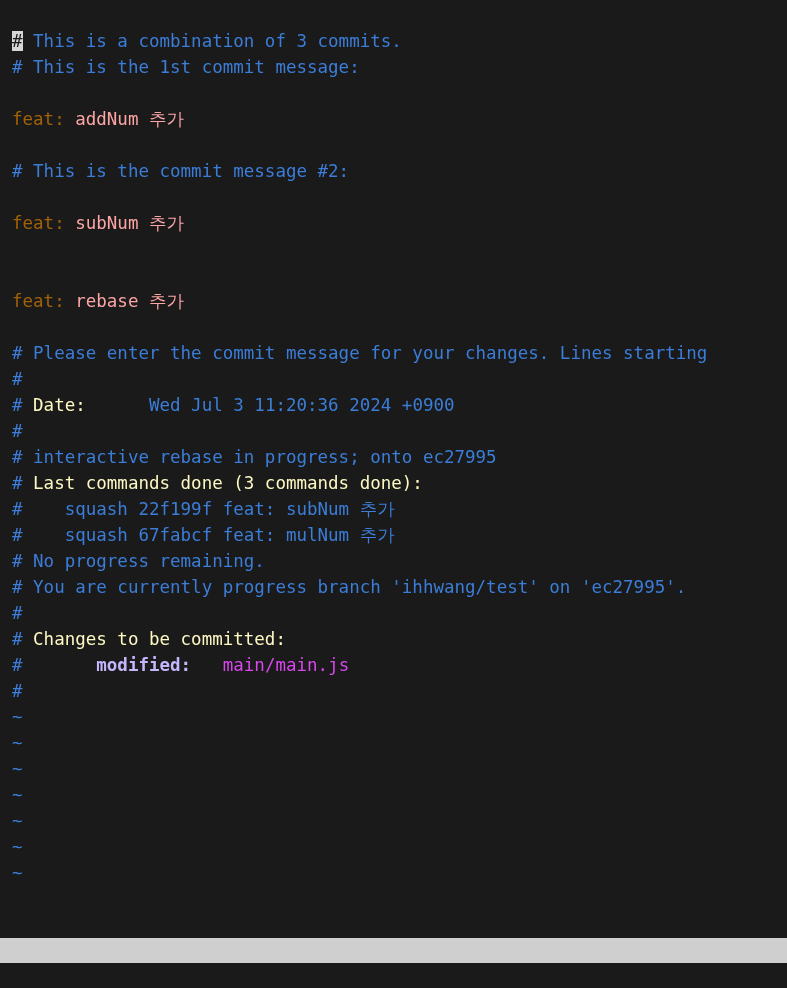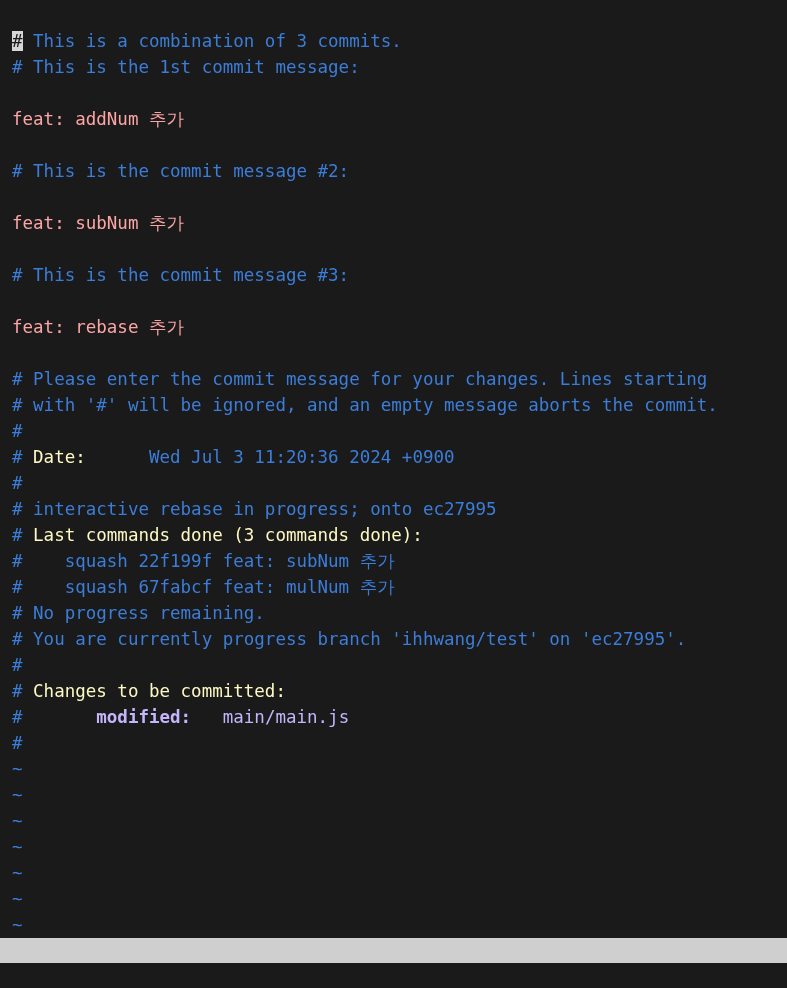--- a/index.html
+++ b/index.html
@@ -26,24 +26,24 @@
     width: 787px;
   }
   .line {
     height: 26px;
     white-space: pre;
     padding-left: 12px;
     color: #3b7dd8;
   }
   .cmt      { color: #3b7dd8; }
   .txt      { color: #fca5a5; }
-  .kw       { color: #fca5a5; }
+  .kw       { color: #a16207; }
   .hdr      { color: #fef9c3; }
   .green    { color: #c4b5fd; font-weight: bold; }
-  .red      { color: #c4b5fd; margin-top: 21px; }
+  .red      { color: #d946ef; margin-top: 21px; }
   .tilde    { color: #3b7dd8; }
   .cursor {
     background: #d6d6d6;
     color: #1a1a1a;
   }
   #statusline {
     position: absolute;
     left: 0;
     top: 938px;
     width: 787px;
@@ -79,26 +79,24 @@
   <div id="buffer">
       <div class="line"><span class="cursor">#</span><span class="cmt"> This is a combination of 3 commits.</span></div>
       <div class="line"><span class="cmt"># This is the 1st commit message:</span></div>
       <div class="line"><span class="txt"> </span></div>
       <div class="line"><span class="kw">feat:</span><span class="txt"> addNum 추가</span></div>
       <div class="line"><span class="txt"> </span></div>
       <div class="line"><span class="cmt"># This is the commit message #2:</span></div>
       <div class="line"><span class="txt"> </span></div>
       <div class="line"><span class="kw">feat:</span><span class="txt"> subNum 추가</span></div>
       <div class="line"><span class="txt"> </span></div>
-      <div class="line"><span class="cmt"># This is the commit message #3:</span></div>
       <div class="line"><span class="txt"> </span></div>
       <div class="line"><span class="kw">feat:</span><span class="txt"> rebase 추가</span></div>
       <div class="line"><span class="txt"> </span></div>
       <div class="line"><span class="cmt"># Please enter the commit message for your changes. Lines starting</span></div>
-      <div class="line"><span class="cmt"># with '#' will be ignored, and an empty message aborts the commit.</span></div>
       <div class="line"><span class="cmt">#</span></div>
       <div class="line"><span class="cmt"># </span><span class="hdr">Date:</span><span class="cmt">      Wed Jul 3 11:20:36 2024 +0900</span></div>
       <div class="line"><span class="cmt">#</span></div>
       <div class="line"><span class="cmt"># interactive rebase in progress; onto ec27995</span></div>
       <div class="line"><span class="cmt"># </span><span class="hdr">Last commands done (3 commands done):</span></div>
       <div class="line"><span class="cmt">#    squash 22f199f feat: subNum 추가</span></div>
       <div class="line"><span class="cmt">#    squash 67fabcf feat: mulNum 추가</span></div>
       <div class="line"><span class="cmt"># No progress remaining.</span></div>
       <div class="line"><span class="cmt"># You are currently progress branch 'ihhwang/test' on 'ec27995'.</span></div>
       <div class="line"><span class="cmt">#</span></div>

